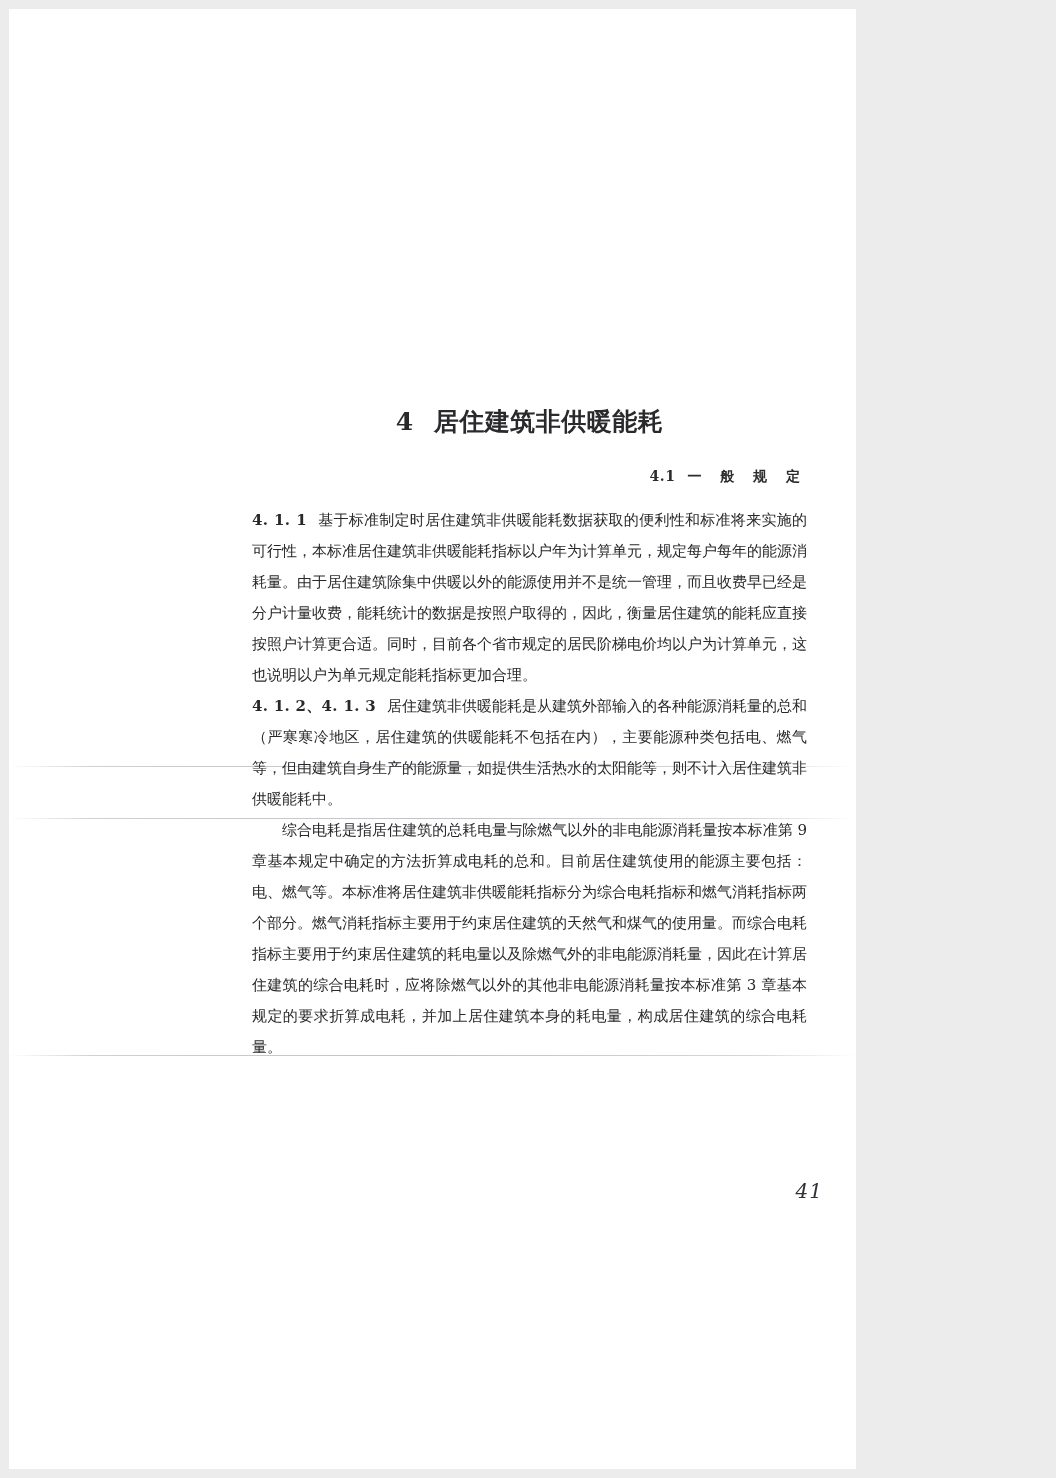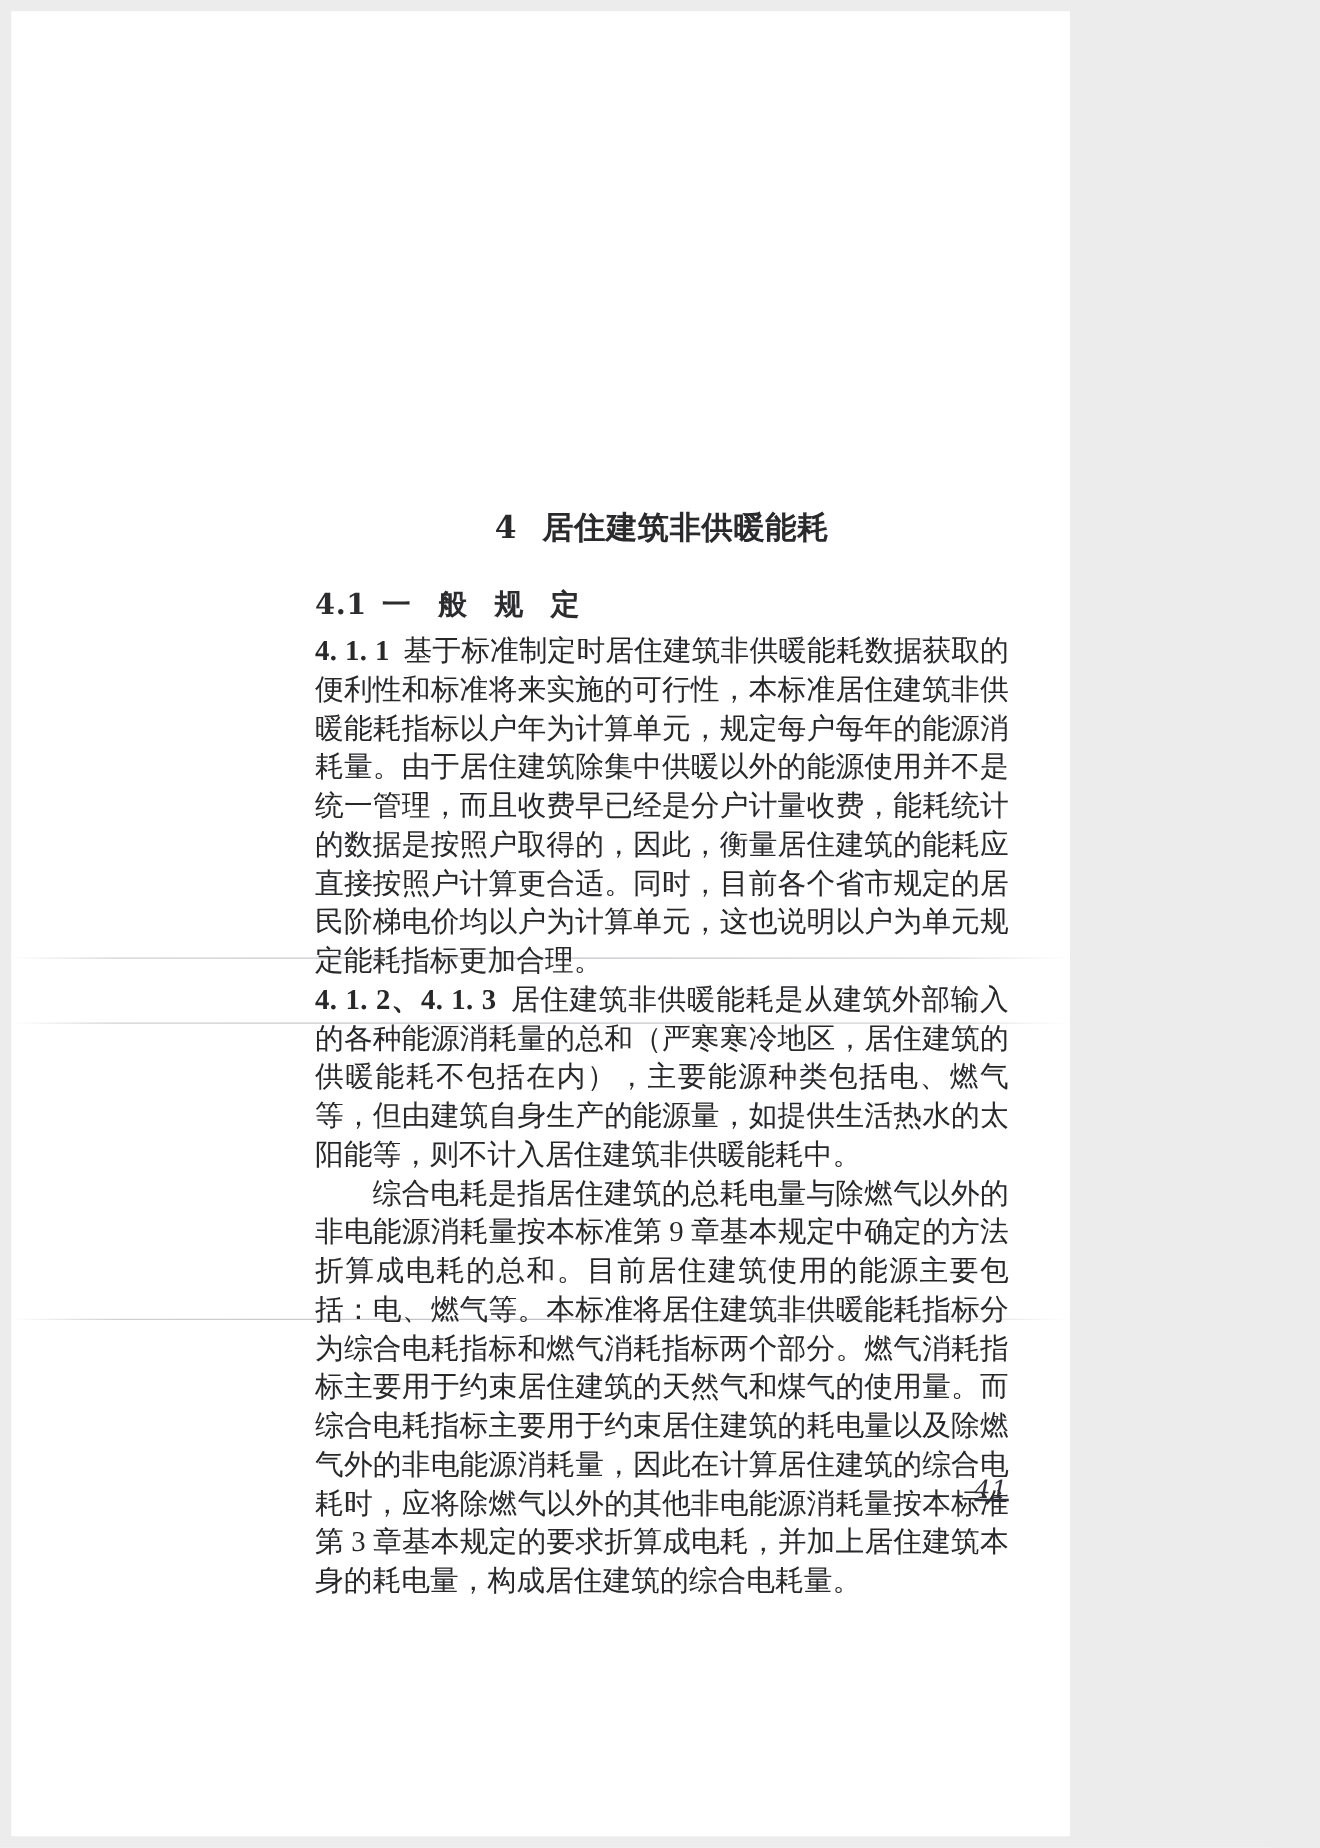--- a/index.html
+++ b/index.html
@@ -68,71 +68,69 @@
   #chapter-heading .num {
     margin-right: 20px;
   }
 
   #section-heading {
     margin: 0;
     position: absolute;
     top: 459px;
     left: 0;
     width: 555px;
-    text-align: left;
-    font-size: 23px;
+    text-align: right;
+    font-size: 14px;
     font-weight: bold;
     color: #2c2c2e;
   }
   #section-heading .sec-num {
     letter-spacing: 0.5px;
     margin-right: 12px;
   }
   #section-heading .sec-title {
     letter-spacing: 7px;
   }
 
   #body-text {
     position: absolute;
     top: 496px;
     left: 0;
     width: 555px;
   }
 
   p.para {
     margin: 0;
-    font-size: 23px;
+    font-size: 15px;
     line-height: 31px;
     color: #28282b;
     text-align: justify;
     text-justify: inter-ideograph;
     text-indent: 0;
-    font-family: Liberation Serif, serif;
     -webkit-font-smoothing: none;
   }
   p.indent {
     text-indent: 2em;
   }
   .clause-num {
     font-weight: bold;
     letter-spacing: 0.3px;
     margin-right: 11px;
   }
 
   #page-number {
     position: absolute;
     top: 1170px;
-    left: 0;
+    left: 16px;
     width: 555px;
     text-align: right;
     font-style: italic;
     font-size: 20px;
     color: #30303a;
     letter-spacing: 1px;
-    text-decoration: underline;
   }
 </style>
 </head>
 <body>
 
 <div id="page-sheet">
 
   <div class="streak" id="streak-1"></div>
   <div class="streak" id="streak-2"></div>
   <div class="streak" id="streak-3"></div>

